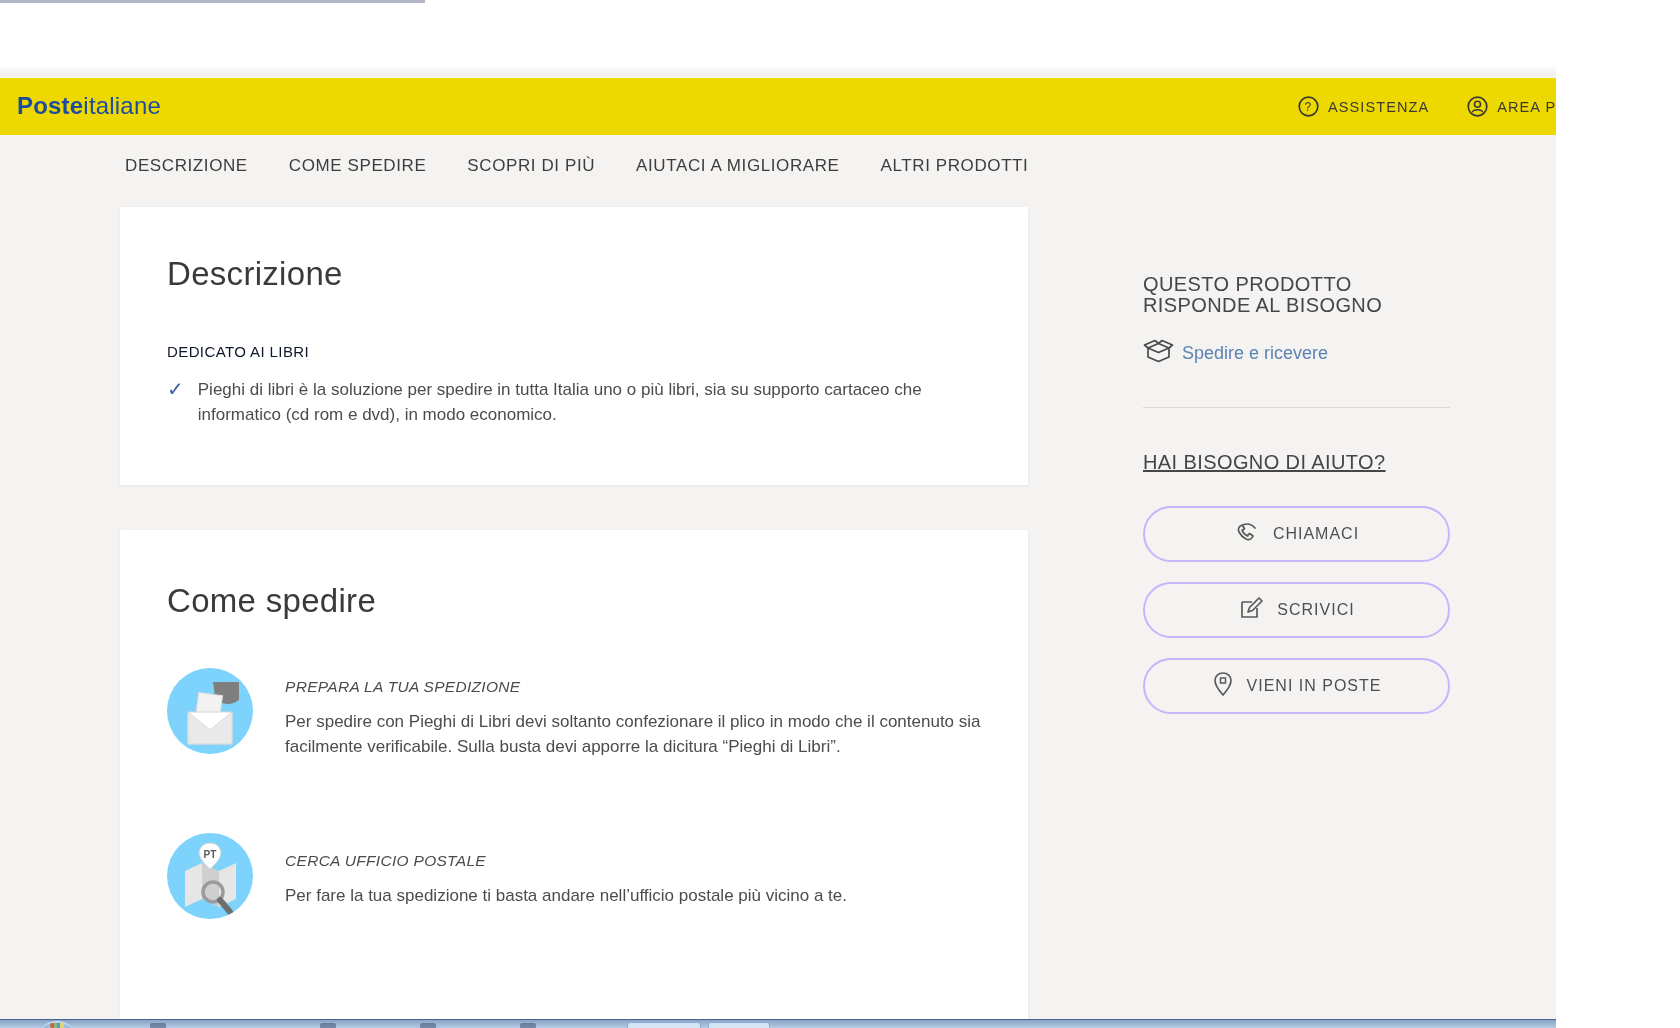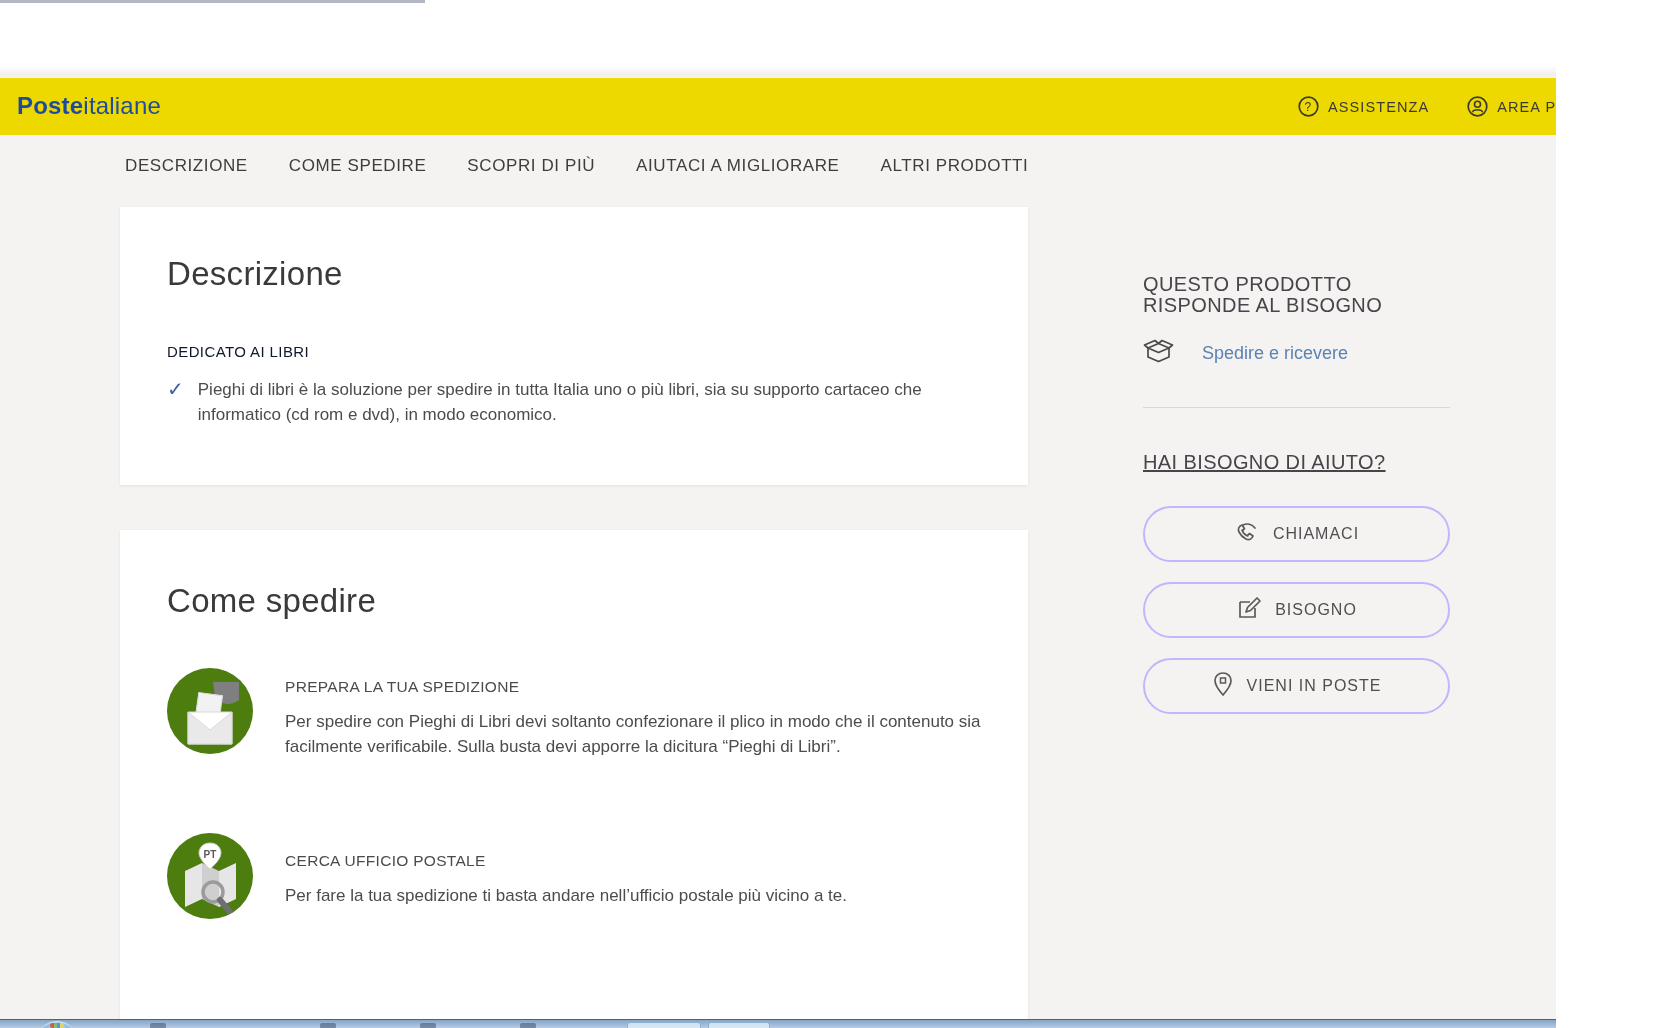--- a/index.html
+++ b/index.html
@@ -32,27 +32,27 @@
   .card{position:absolute;background:#fff;box-shadow:0 1px 3px rgba(0,0,0,.07);}
   .card1{left:120px;top:207px;width:908px;height:278px;}
   .card2{left:120px;top:530px;width:908px;height:498px;}
   .card-title{position:absolute;left:47px;font-size:33px;font-weight:300;color:#3a3a3a;letter-spacing:.3px;}
   .subhead{position:absolute;left:47px;font-size:15px;color:#0f172a;letter-spacing:.4px;}
   .bullet-row{position:absolute;left:47px;top:170px;display:flex;gap:14px;width:760px;}
   .check{color:#3b62ad;font-size:20px;font-weight:bold;line-height:24px;}
   .body-text{font-size:17px;line-height:25px;color:#4c4c4e;}
 
   
-  .step-icon{position:absolute;width:86px;height:86px;border-radius:50%;background:#4d7c0f;overflow:hidden;}
-  .step-title{position:absolute;left:165px;font-size:15.5px;color:#4b4b4d;letter-spacing:.3px;}
+  .step-icon{position:absolute;width:86px;height:86px;border-radius:50%;background:#7dd3fc;overflow:hidden;}
+  .step-title{position:absolute;left:165px;font-size:15.5px;color:#4b4b4d;letter-spacing:.3px;font-style:italic;}
   .step-text{position:absolute;left:165px;width:705px;font-size:17px;line-height:25px;color:#4c4c4e;}
 
   
   .sidebar-title{position:absolute;left:1143px;width:300px;font-size:20px;line-height:21px;color:#45454a;letter-spacing:.4px;}
-  .need-link{position:absolute;left:1143px;top:337px;display:flex;align-items:center;gap:28px;cursor:pointer;}
+  .need-link{position:absolute;left:1143px;top:337px;display:flex;align-items:center;gap:8px;cursor:pointer;}
   .need-link span{font-size:18px;color:#5b82b4;}
   .divider{position:absolute;left:1143px;top:407px;width:307px;height:1px;background:#d9d8d6;}
   .pill-btn{position:absolute;left:1143px;width:307px;height:56px;border:2px solid #c4b5fd;border-radius:28px;
     box-sizing:border-box;display:flex;align-items:center;justify-content:center;gap:13px;
     font-size:16px;letter-spacing:1px;color:#4f4f52;cursor:pointer;background:transparent;}
 
   
   .scrollbar-track{position:absolute;left:1658px;top:135px;width:22px;height:884px;background:#eae9e8;border-left:1px solid #e2e1df;}
   .scrollbar-thumb{position:absolute;left:1660px;top:275px;width:19px;height:190px;background:#c9c8c7;}
   .scroll-down{position:absolute;left:1661px;top:992px;width:16px;height:12px;}
@@ -184,21 +184,21 @@
     <span>CHIAMACI</span>
   </div>
 
   <div class="pill-btn" style="top:582px;">
     <span>
       <svg width="26" height="26" viewBox="0 0 26 26">
         <path d="M4 7 h10 M4 7 v15 h15 v-9" fill="none" stroke="#5a5a5a" stroke-width="1.7"></path>
         <path d="M10 17 L11.5 12.5 L21 3 L24 6 L14.5 15.5 Z" fill="none" stroke="#5a5a5a" stroke-width="1.7" stroke-linejoin="round"></path>
       </svg>
     </span>
-    <span>BISOGNO</span>
+    <span>SCRIVICI</span>
   </div>
 
   <div class="pill-btn" style="top:658px;">
     <span>
       <svg width="22" height="26" viewBox="0 0 22 26">
         <path d="M11 2 c-4.5 0 -8 3.2 -8 7.5 c0 5.5 8 14.5 8 14.5 s8 -9 8 -14.5 c0 -4.3 -3.5 -7.5 -8 -7.5 z" fill="none" stroke="#5a5a5a" stroke-width="1.7" stroke-linejoin="round"></path>
         <rect x="8.5" y="7" width="5" height="5" fill="none" stroke="#5a5a5a" stroke-width="1.5"></rect>
       </svg>
     </span>
     <span>VIENI IN POSTE</span>

